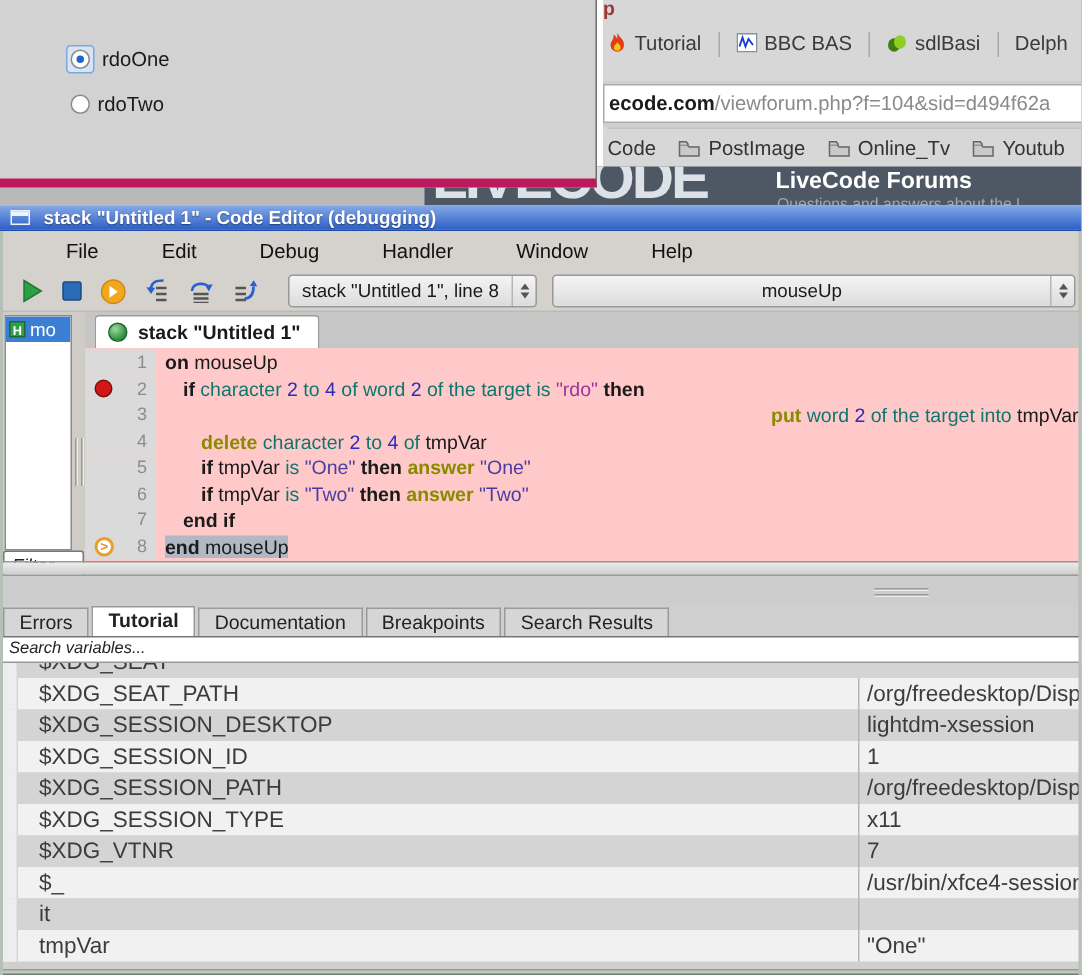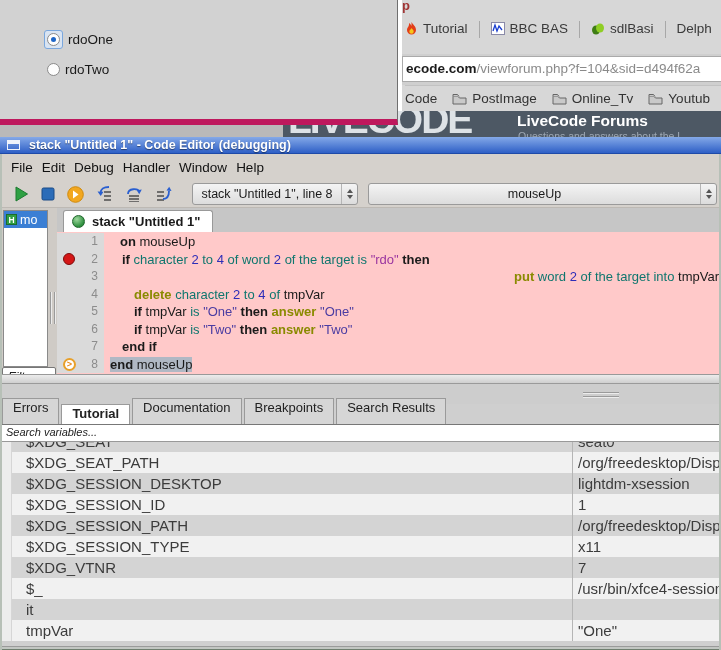--- a/index.html
+++ b/index.html
@@ -44,21 +44,21 @@
   
   .editor{position:absolute;left:0;top:137px;width:721px;height:513px;background:#d5d1cc;}
   .titlebar{position:absolute;left:0;top:0;right:0;height:17px;
     background:linear-gradient(var(--blue1,#84a9e8),var(--blue2,#2e5fc6));
     border-bottom:1px solid #1e4aa8;display:flex;align-items:center;padding-left:7px;}
   .win-ico{width:13px;height:10px;border:1px solid #eef3fb;background:transparent;margin-right:9px;position:relative;}
   .win-ico::before{content:"";position:absolute;left:0;top:0;right:0;height:3px;background:#eef3fb;}
   .title-text{color:#fff;font-size:12.5px;font-weight:bold;text-shadow:0 1px 1px rgba(0,0,0,.45);white-space:nowrap;}
   .menubar{position:absolute;left:0;top:17px;right:0;height:26px;display:flex;align-items:center;
     padding-left:10px;gap:7px;font-size:13.5px;color:#111;}
-  .menu-item{padding:1px 1px;}
+  .menu-item{padding:1px 1px;margin-left:33px;}
   .toolbar{position:absolute;left:0;top:43px;right:0;height:28px;border-bottom:1px solid #bdb9b4;}
   .tb-icons{position:absolute;left:14px;top:0;height:28px;display:flex;align-items:center;gap:12px;}
   .tb-btn{display:flex;align-items:center;justify-content:center;}
   .dd{position:absolute;top:3px;height:22px;background:linear-gradient(#f4f4f4,#dcdcdc);
     border:1px solid #9a9a9a;border-radius:3px;display:flex;align-items:center;font-size:12.5px;color:#1a1a1a;}
   .dd-label{flex:1;text-align:center;white-space:nowrap;overflow:hidden;}
   .dd-spin{width:16px;align-self:stretch;border-left:1px solid #b5b5b5;display:flex;flex-direction:column;
     align-items:center;justify-content:center;gap:2px;}
   .tri-up{width:0;height:0;border-left:3.5px solid transparent;border-right:3.5px solid transparent;border-bottom:4px solid #555;}
   .tri-dn{width:0;height:0;border-left:3.5px solid transparent;border-right:3.5px solid transparent;border-top:4px solid #555;}
@@ -109,21 +109,21 @@
   .hscroll{position:absolute;left:2px;top:237px;width:717px;height:10px;
     background:linear-gradient(#ececec,#cfcfcf);border-top:1px solid #999;border-bottom:1px solid #9a9a9a;}
   .hsplit{position:absolute;left:0;top:247px;width:721px;height:20px;background:#cdcdcd;}
   .hsplit-handle{position:absolute;left:583px;top:8px;width:36px;height:6px;}
   .hsplit-handle::before,.hsplit-handle::after{content:"";position:absolute;left:0;right:0;height:1px;background:#9a9a9a;
     box-shadow:0 1px 0 #ececec;}
   .hsplit-handle::before{top:0;} .hsplit-handle::after{top:4px;}
 
   .tabs2{position:absolute;left:0;top:267px;width:721px;height:20px;background:#cfcfcf;
     display:flex;align-items:flex-end;padding-left:2px;gap:2px;}
-  .tab2{height:26px;background:#d6d6d6;border:1px solid #9a9a9a;border-bottom:none;
+  .tab2{height:19px;background:#d6d6d6;border:1px solid #9a9a9a;border-bottom:none;
     font-size:13px;color:#222;padding:1px 10px 0 10px;white-space:nowrap;}
   .tab2.active{background:#fff;font-weight:bold;height:20px;position:relative;z-index:2;}
   .searchrow{position:absolute;left:0;top:287px;width:721px;height:18px;background:#fff;
     border-top:1px solid #777;border-bottom:1px solid #999;font-style:italic;font-size:11px;
     color:#222;padding:1px 0 0 6px;}
   .vartable{position:absolute;left:0;top:305px;width:721px;bottom:4px;background:#cfcfcf;overflow:hidden;}
   .var-row{display:flex;height:21px;line-height:21px;font-size:15px;color:#3c3c3c;background:#f1f1f1;}
   .var-row.dark{background:#d4d4d4;}
   .var-row:first-child{margin-top:-11px;}
   .var-gut{width:12px;flex:none;background:#ededed;border-right:1px solid #d6d6d6;}
@@ -326,21 +326,21 @@
   <div class="tabbar">
     <div class="script-tab">
       <span class="sphere"></span>
       <span>stack "Untitled 1"</span>
     </div>
   </div>
 
   <div class="codearea" id="codearea">
       <div class="code-line">
         <div class="cl-gut"><span>1</span></div>
-        <div class="cl-txt" style="padding-left: 16px;"><span class="tk-kw">on </span><span class="tk-pl">mouseUp</span></div>
+        <div class="cl-txt" style="padding-left: 6px;"><span class="tk-kw">on </span><span class="tk-pl">mouseUp</span></div>
       </div>
       <div class="code-line">
         <div class="cl-gut"><span class="mk mk-bp"></span><span>2</span></div>
         <div class="cl-txt" style="padding-left: 18px;"><span class="tk-kw">if </span><span class="tk-ch">character </span><span class="tk-num">2 </span><span class="tk-ch">to </span><span class="tk-num">4 </span><span class="tk-ch">of word </span><span class="tk-num">2 </span><span class="tk-ch">of the target is </span><span class="tk-str2">"rdo" </span><span class="tk-kw">then</span></div>
       </div>
       <div class="code-line">
         <div class="cl-gut"><span>3</span></div>
         <div class="cl-txt" style="padding-left: 30px; text-align: right;"><span class="tk-cmd">put </span><span class="tk-ch">word </span><span class="tk-num">2 </span><span class="tk-ch">of the target into </span><span class="tk-pl">tmpVar</span></div>
       </div>
       <div class="code-line">
@@ -375,21 +375,20 @@
       <div class="tab2 active">Tutorial</div>
       <div class="tab2">Documentation</div>
       <div class="tab2">Breakpoints</div>
       <div class="tab2">Search Results</div>
     </div>
   <div class="searchrow">Search variables...</div>
   <div class="vartable" id="vartable">
       <div class="var-row dark">
         <div class="var-gut"></div>
         <div class="var-name">$XDG_SEAT</div>
-        <div class="var-val">seat0</div>
       </div>
       <div class="var-row">
         <div class="var-gut"></div>
         <div class="var-name">$XDG_SEAT_PATH</div>
         <div class="var-val">/org/freedesktop/Disp</div>
       </div>
       <div class="var-row dark">
         <div class="var-gut"></div>
         <div class="var-name">$XDG_SESSION_DESKTOP</div>
         <div class="var-val">lightdm-xsession</div>

